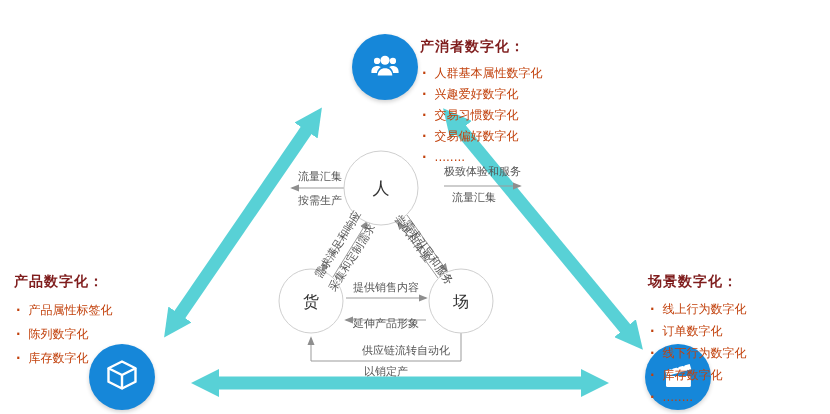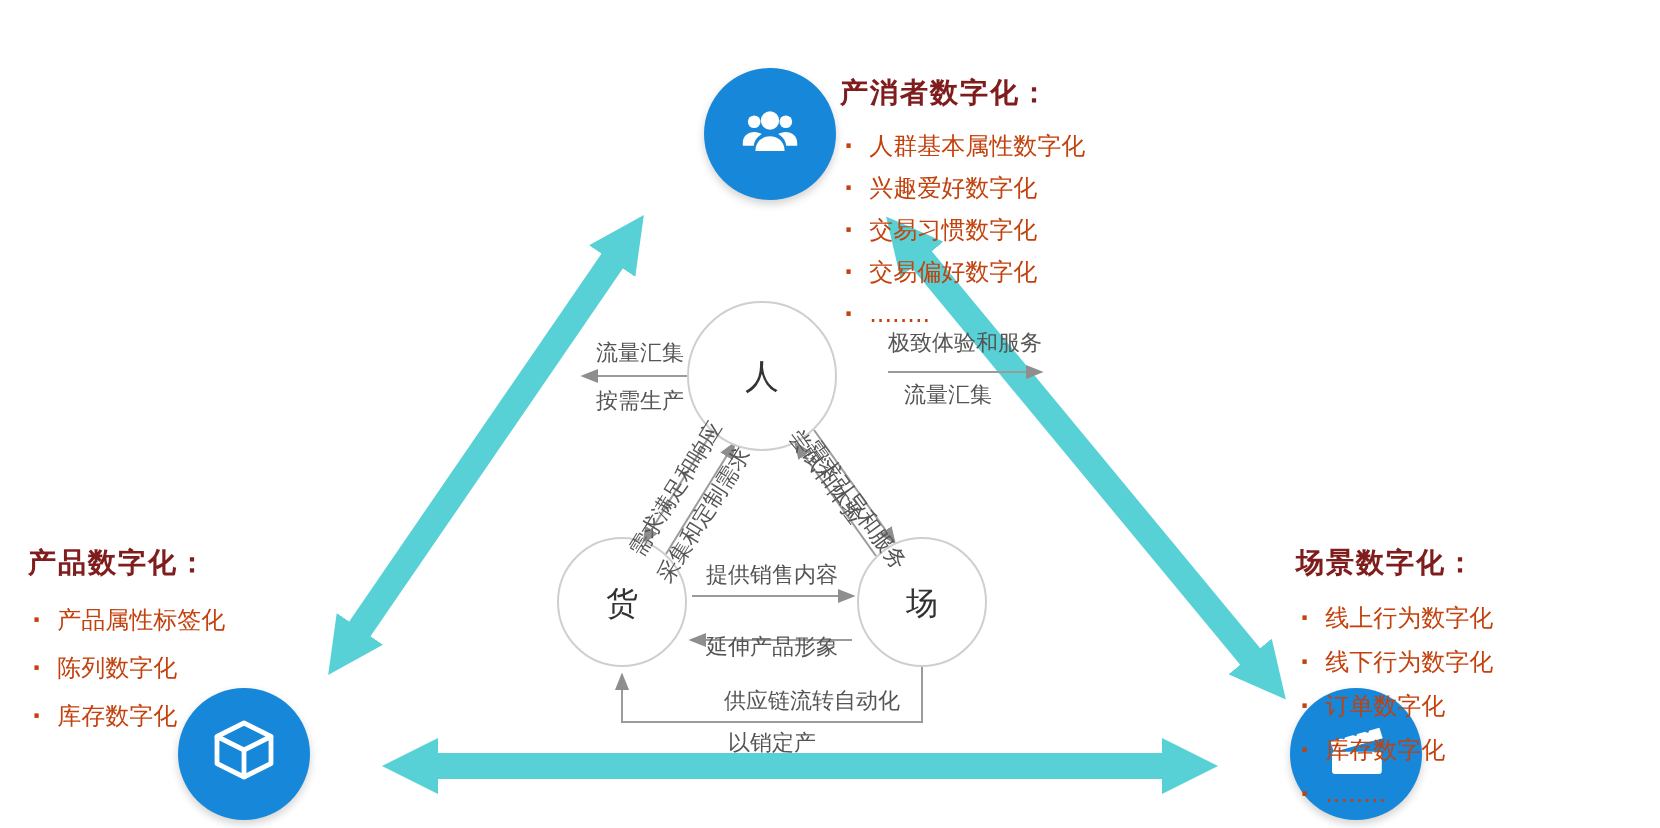--- a/index.html
+++ b/index.html
@@ -126,22 +126,22 @@
       <li>产品属性标签化</li>
       <li>陈列数字化</li>
       <li>库存数字化</li>
     </ul>
   </div>
 
   <div class="section" id="sec-scene">
     <div class="section-title">场景数字化：</div>
     <ul>
       <li>线上行为数字化</li>
+      <li>订单数字化</li>
       <li>线下行为数字化</li>
-      <li>订单数字化</li>
       <li>库存数字化</li>
       <li>........</li>
     </ul>
   </div>
 
   <div class="node-label" id="node-person">人</div>
   <div class="node-label" id="node-goods">货</div>
   <div class="node-label" id="node-scene">场</div>
 
   <div class="lbl" style="left:298px;top:170px;">流量汇集</div>

